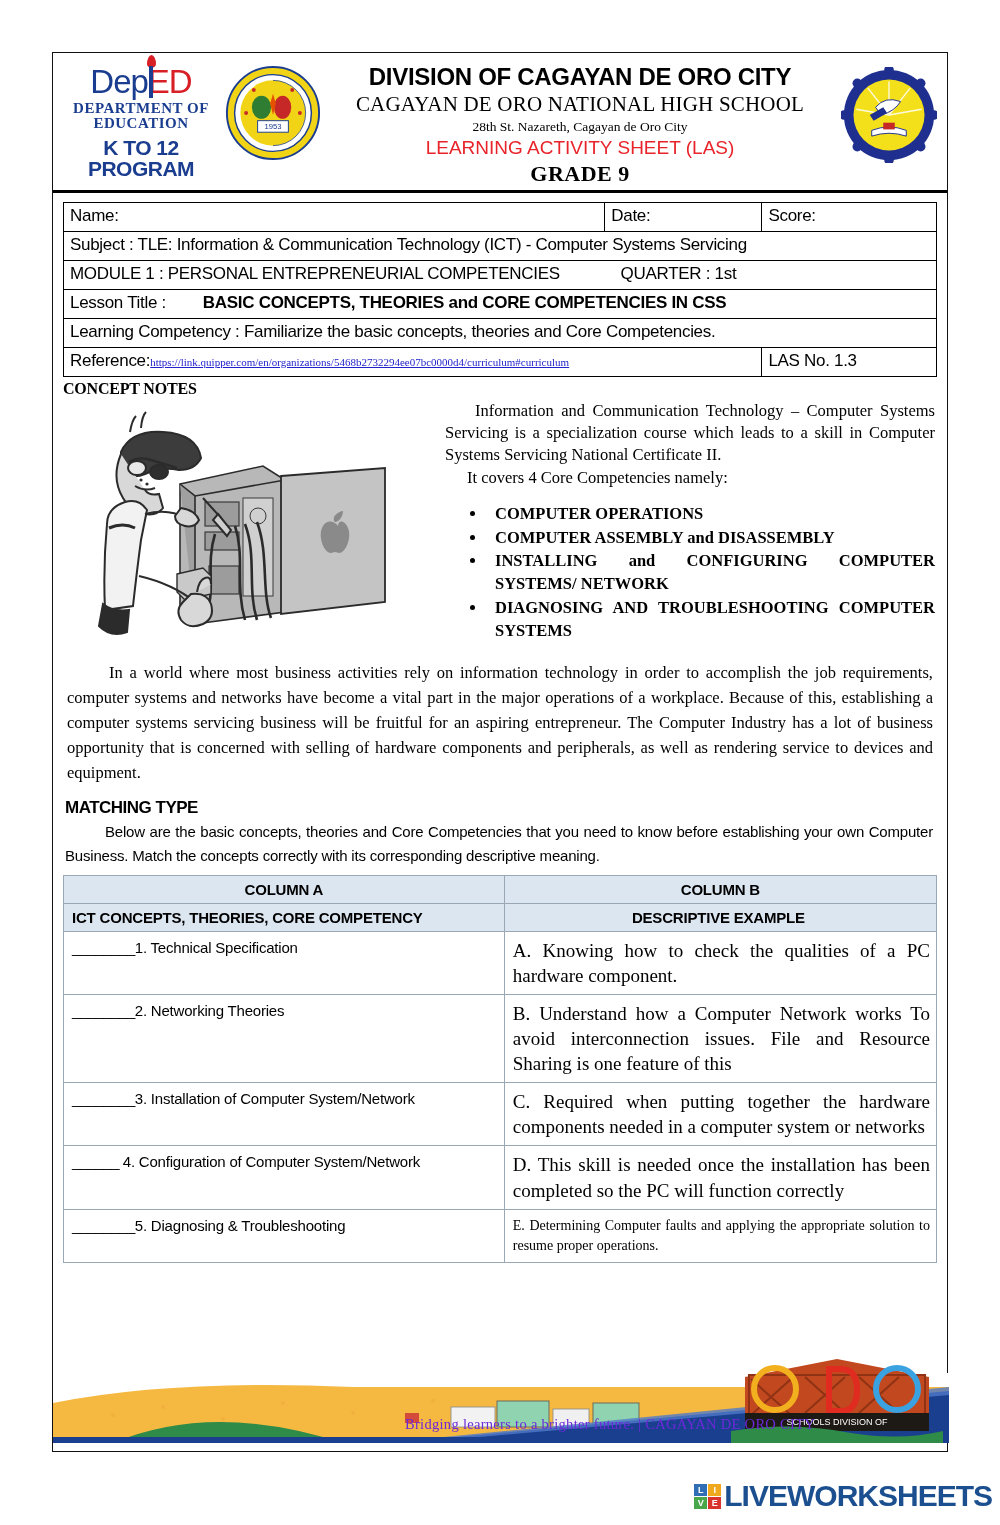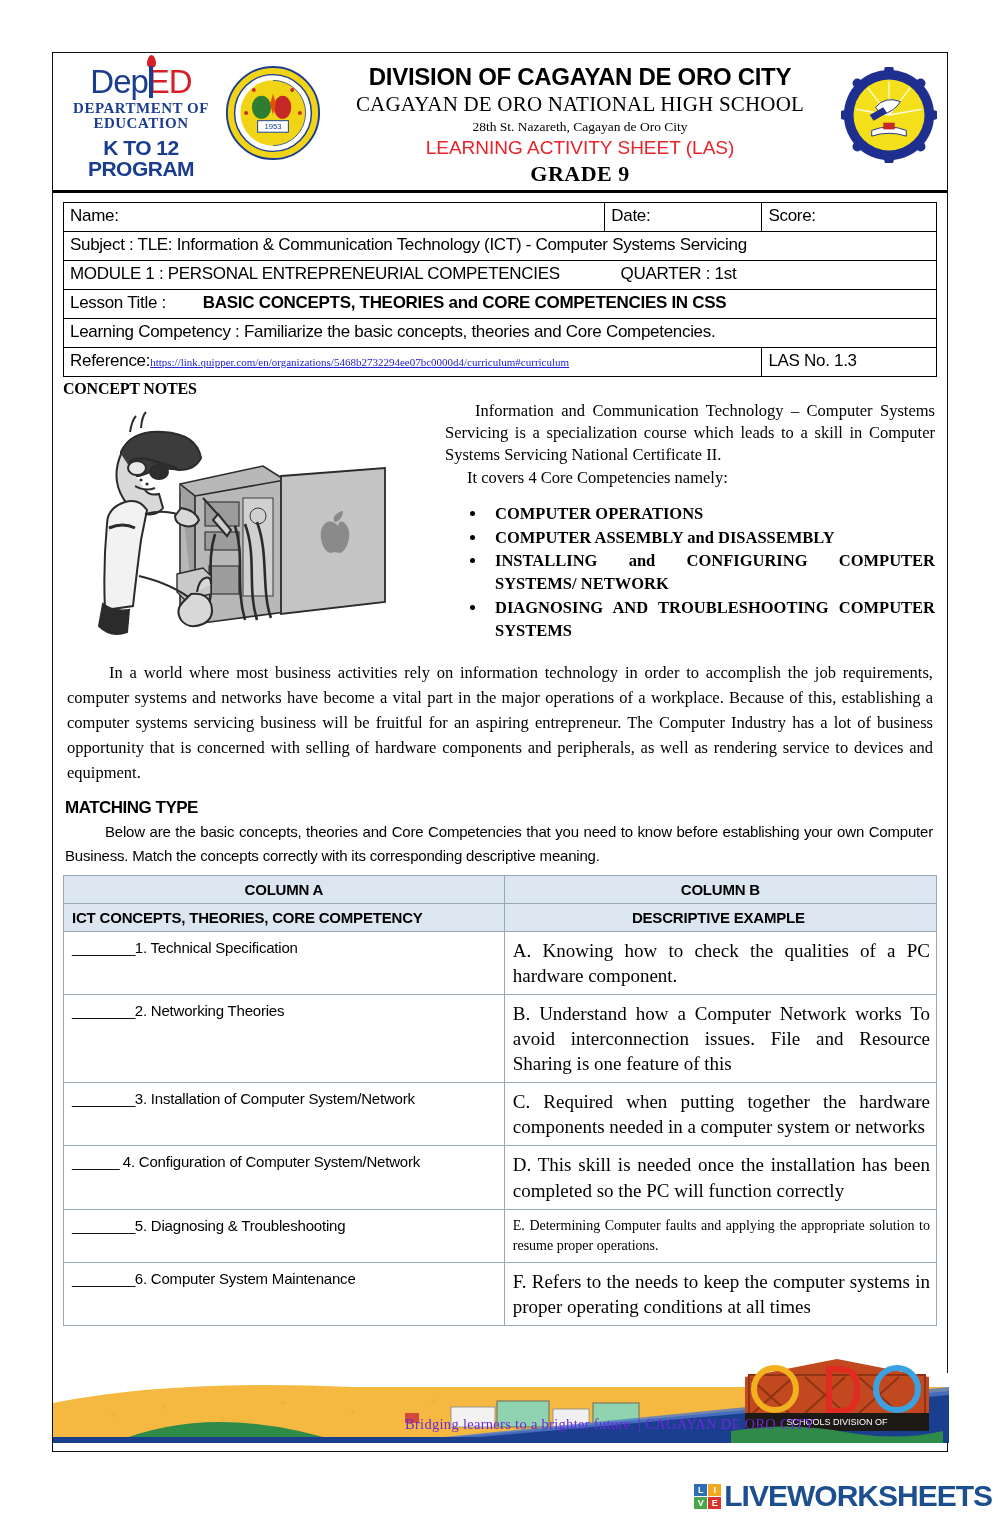--- a/index.html
+++ b/index.html
@@ -595,24 +595,20 @@
       <td class="colb">C. Required when putting together the hardware components needed in a computer system or networks</td>
     </tr>
     <tr>
       <td class="cola"><span class="blank">______ </span><span>4. Configuration of Computer System/Network</span></td>
       <td class="colb">D.  This skill is needed once the installation has been completed so the PC will function correctly</td>
     </tr>
     <tr>
       <td class="cola" style="padding-bottom:26px"><span class="blank">________</span><span>5. Diagnosing &amp; Troubleshooting</span></td>
       <td class="colb sans">E. Determining Computer faults and  applying the appropriate solution to resume proper operations.</td>
     </tr>
-    <tr>
-      <td class="cola"><span class="blank">________</span><span>6. Computer System Maintenance</span></td>
-      <td class="colb">F. Refers to the needs to keep the computer systems in proper operating conditions at all times</td>
-    </tr>
   </tbody>
     </table>
 
   <div class="footer">
 
     <div class="sig">
       <div>Rperalta</div>
       <div>CDONHSJH</div>
     </div>
 

